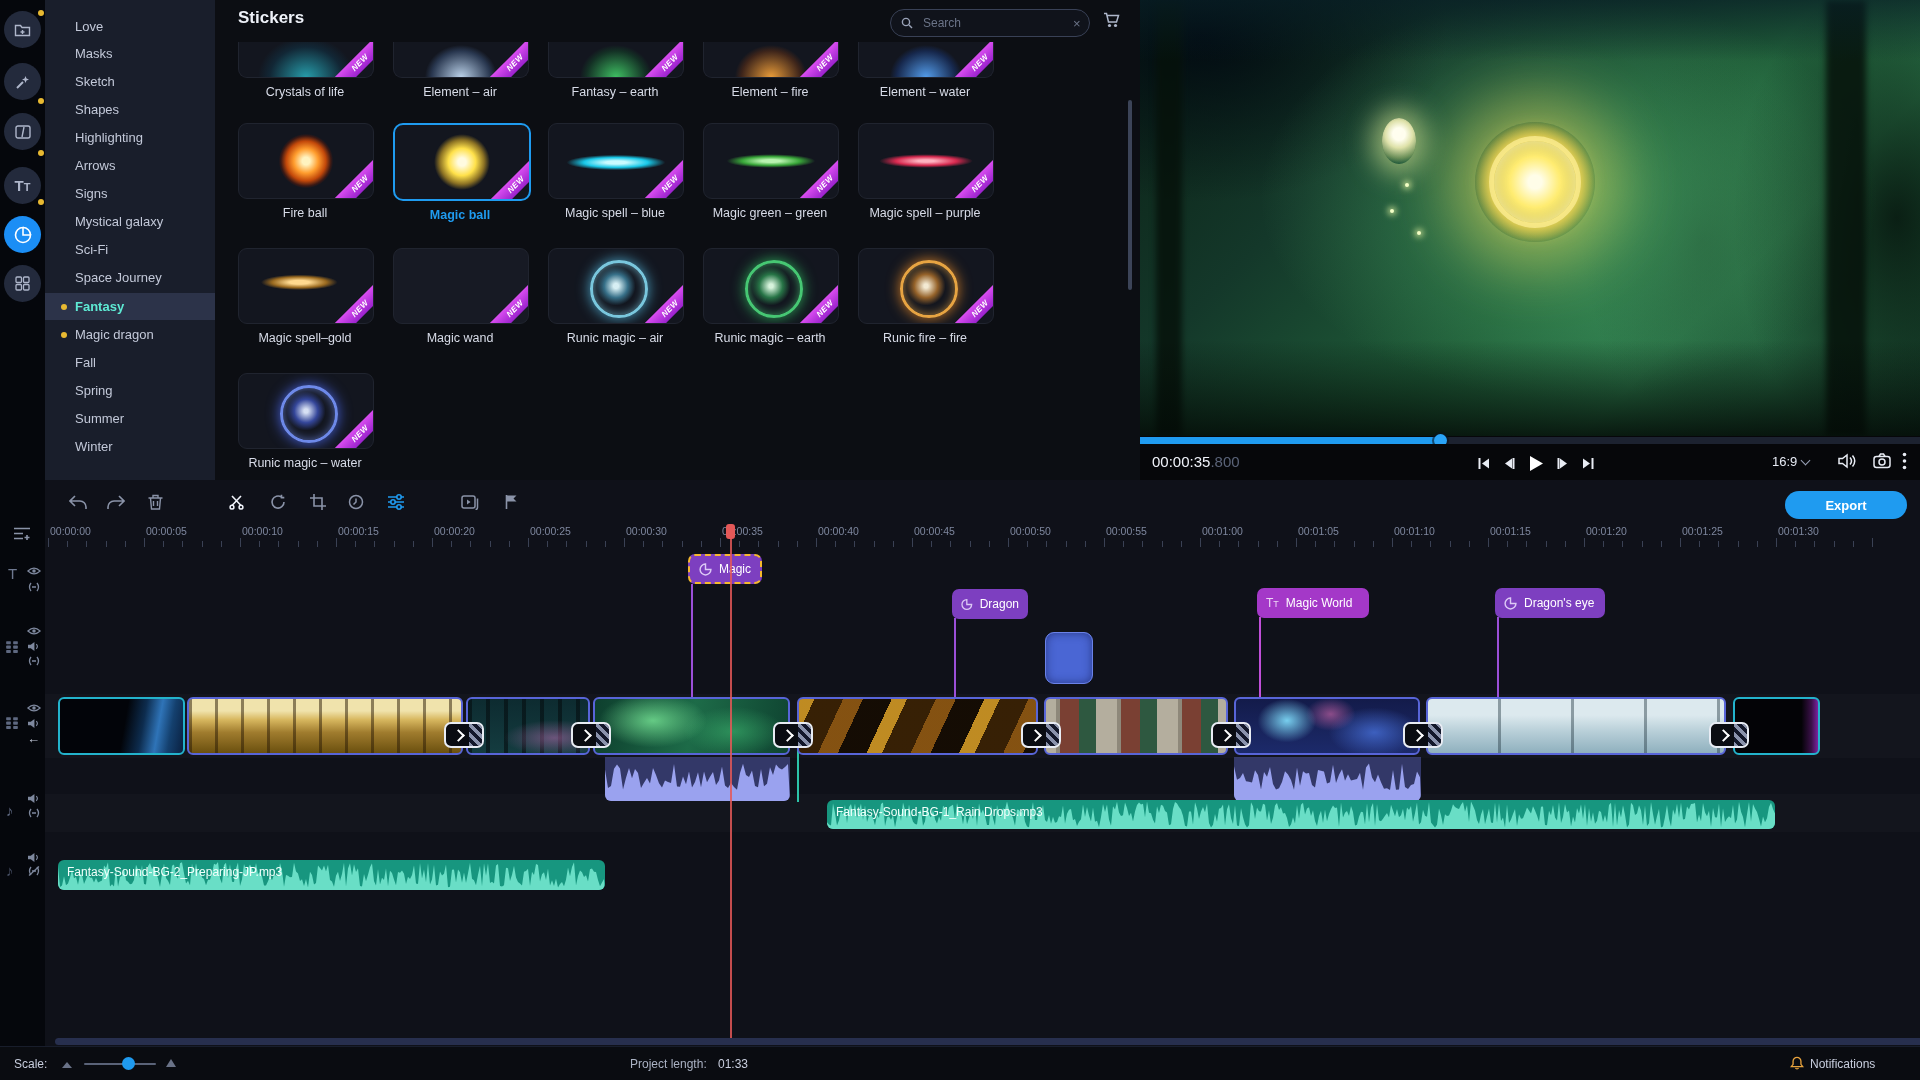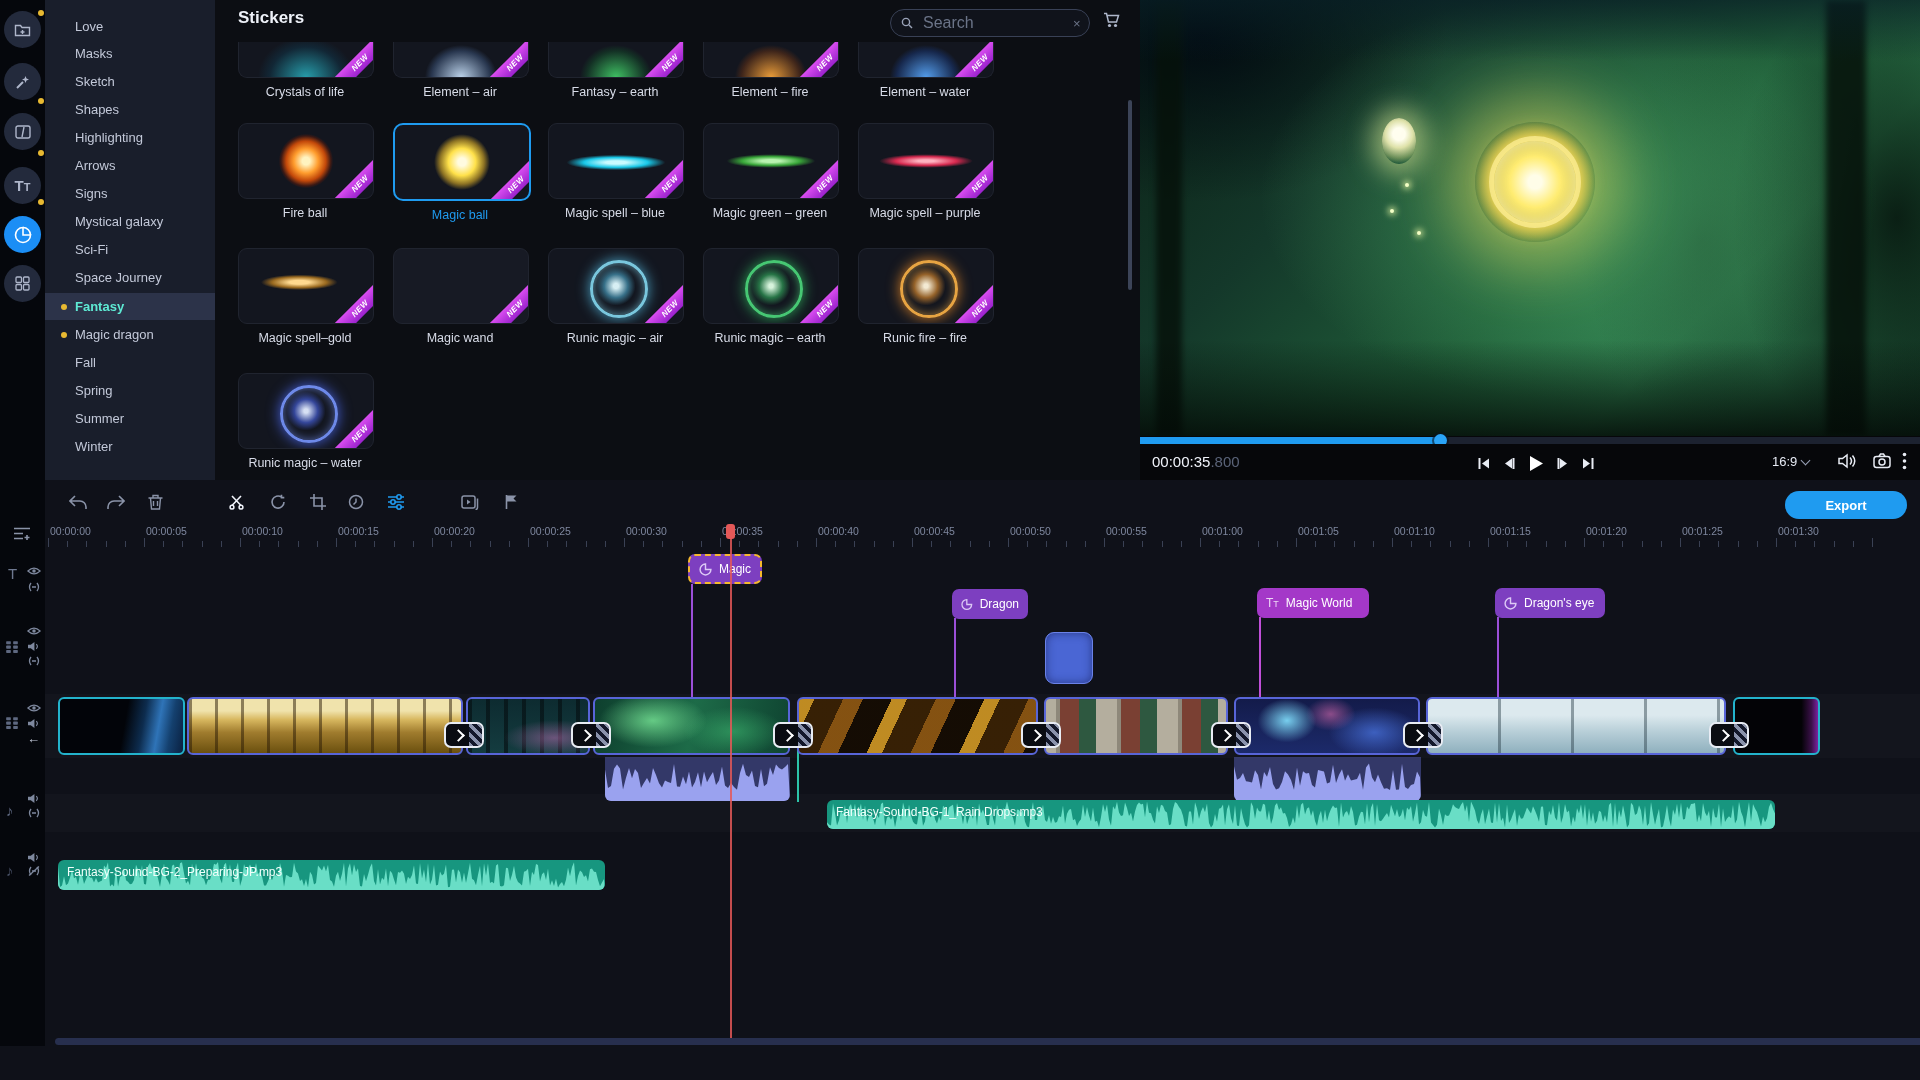--- a/index.html
+++ b/index.html
@@ -17,30 +17,30 @@
        font-size:13px;color:#c3c9d9;cursor:default;}
   .cat .cat-label{margin-left:30px;}
   .cat.sel{background:#2c3349;color:#5eead4;font-weight:bold;}
   .cat .cdot{position:absolute;left:16px;top:11px;width:6px;height:6px;border-radius:50%;background:#e8b931;}
   #cat-scroll{position:absolute;left:209px;top:246px;width:3px;height:232px;background:#4a5268;border-radius:2px;}
   
   #stick{position:absolute;left:215px;top:0;width:925px;height:480px;background:#0c0e13;}
   #stick h1{position:absolute;left:23px;top:8px;font-size:17px;font-weight:600;color:#eef1f8;margin:0;}
   #searchbox{position:absolute;left:675px;top:9px;width:198px;height:26px;border:1px solid #394156;
              border-radius:14px;background:#10131b;display:flex;align-items:center;}
-  #searchbox input{background:transparent;border:0;outline:0;color:#cfd5e4;font-size:16px;width:130px;
+  #searchbox input{background:transparent;border:0;outline:0;color:#cfd5e4;font-size:12px;width:130px;
                    font-family:"Liberation Sans",sans-serif;}
   #searchbox input::placeholder{color:#6b7488;}
   .cell{position:absolute;width:134px;text-align:center;}
   .thumb{position:relative;width:134px;height:74px;border-radius:9px;background:#171a24;overflow:hidden;
          border:1px solid #20242f;}
   .cell.part .thumb{height:35px;border-radius:0 0 9px 9px;border-top:0;}
   .cell.sel .thumb{border:2px solid #1f9bf0;border-radius:10px;}
   .cell-label{display:block;margin-top:7px;font-size:12.5px;color:#d8dce8;}
-  .cell.sel .cell-label{color:#1f9bf0;}
+  .cell.sel .cell-label{color:#1f9bf0;font-weight:bold;}
   .badge{position:absolute;right:-16px;bottom:7px;width:58px;height:15px;transform:rotate(-45deg);
          background:linear-gradient(180deg,#d94df0,#9a22cc);color:#fff;font-size:8px;font-weight:bold;
          font-style:italic;display:flex;align-items:center;justify-content:center;letter-spacing:.5px;}
   
   .t0{background:#13161f radial-gradient(60px 50px at 50% 100%,rgba(45,200,215,.75),rgba(15,70,95,.35) 60%,transparent 80%);}
   .t1{background:#13161f radial-gradient(45px 40px at 50% 100%,rgba(205,230,255,.9),rgba(90,130,190,.3) 65%,transparent 80%);}
   .t2{background:#13161f radial-gradient(45px 40px at 50% 100%,rgba(70,220,110,.85),rgba(20,110,50,.3) 65%,transparent 80%);}
   .t3{background:#13161f radial-gradient(45px 40px at 50% 100%,rgba(255,170,60,.9),rgba(160,70,15,.3) 65%,transparent 80%);}
   .t4{background:#13161f radial-gradient(45px 40px at 50% 100%,rgba(90,170,255,.9),rgba(30,80,180,.3) 65%,transparent 80%);}
   .t5{background:#13161f radial-gradient(32px 32px at 50% 50%,#fff3c0 12%,#ff9d2e 38%,#c2480a 62%,rgba(120,30,5,.4) 78%,transparent 85%);}
@@ -854,14 +854,30 @@
         <path d="M4 1Q1 5 4 9M10 1q3 4 0 8M5 5h4" fill="none" stroke="#7e889e" stroke-width="1.3"></path>
         <path d="M2 9.5L12 0.5" stroke="#7e889e" stroke-width="1.2"></path>
       </svg>
     </span>
 
   <div id="ph-line"></div>
   <div id="ph-head"></div>
 
   <div id="hscroll"></div>
 
+  <div id="status">
+    <span class="slabel" style="left:14px">Scale:</span>
+    <span class="tri" style="left:62px;top:15px;border-bottom-width:6px"></span>
+    <div id="scale-line"></div>
+    <div id="scale-knob"></div>
+    <span class="tri" style="left:166px;top:12px"></span>
+    <span class="slabel" style="left:630px;color:#aab2c4">Project length:</span>
+    <span class="slabel" style="left:718px">01:33</span>
+    <span style="position:absolute;left:1790px;top:9px">
+        <svg width="14" height="15" viewBox="0 0 16 17">
+          <path d="M8 1.5a4.5 4.5 0 0 1 4.5 4.5v3.5L14.5 12h-13L3.5 9.5V6A4.5 4.5 0 0 1 8 1.5z" fill="none" stroke="#e8a33d" stroke-width="1.5"></path>
+          <path d="M6.3 13.5a1.8 1.8 0 0 0 3.4 0" fill="none" stroke="#e8a33d" stroke-width="1.5"></path>
+        </svg>
+      </span>
+    <span class="slabel" style="left:1810px">Notifications</span>
+  </div>
 
 </div>
 
 </body></html>

